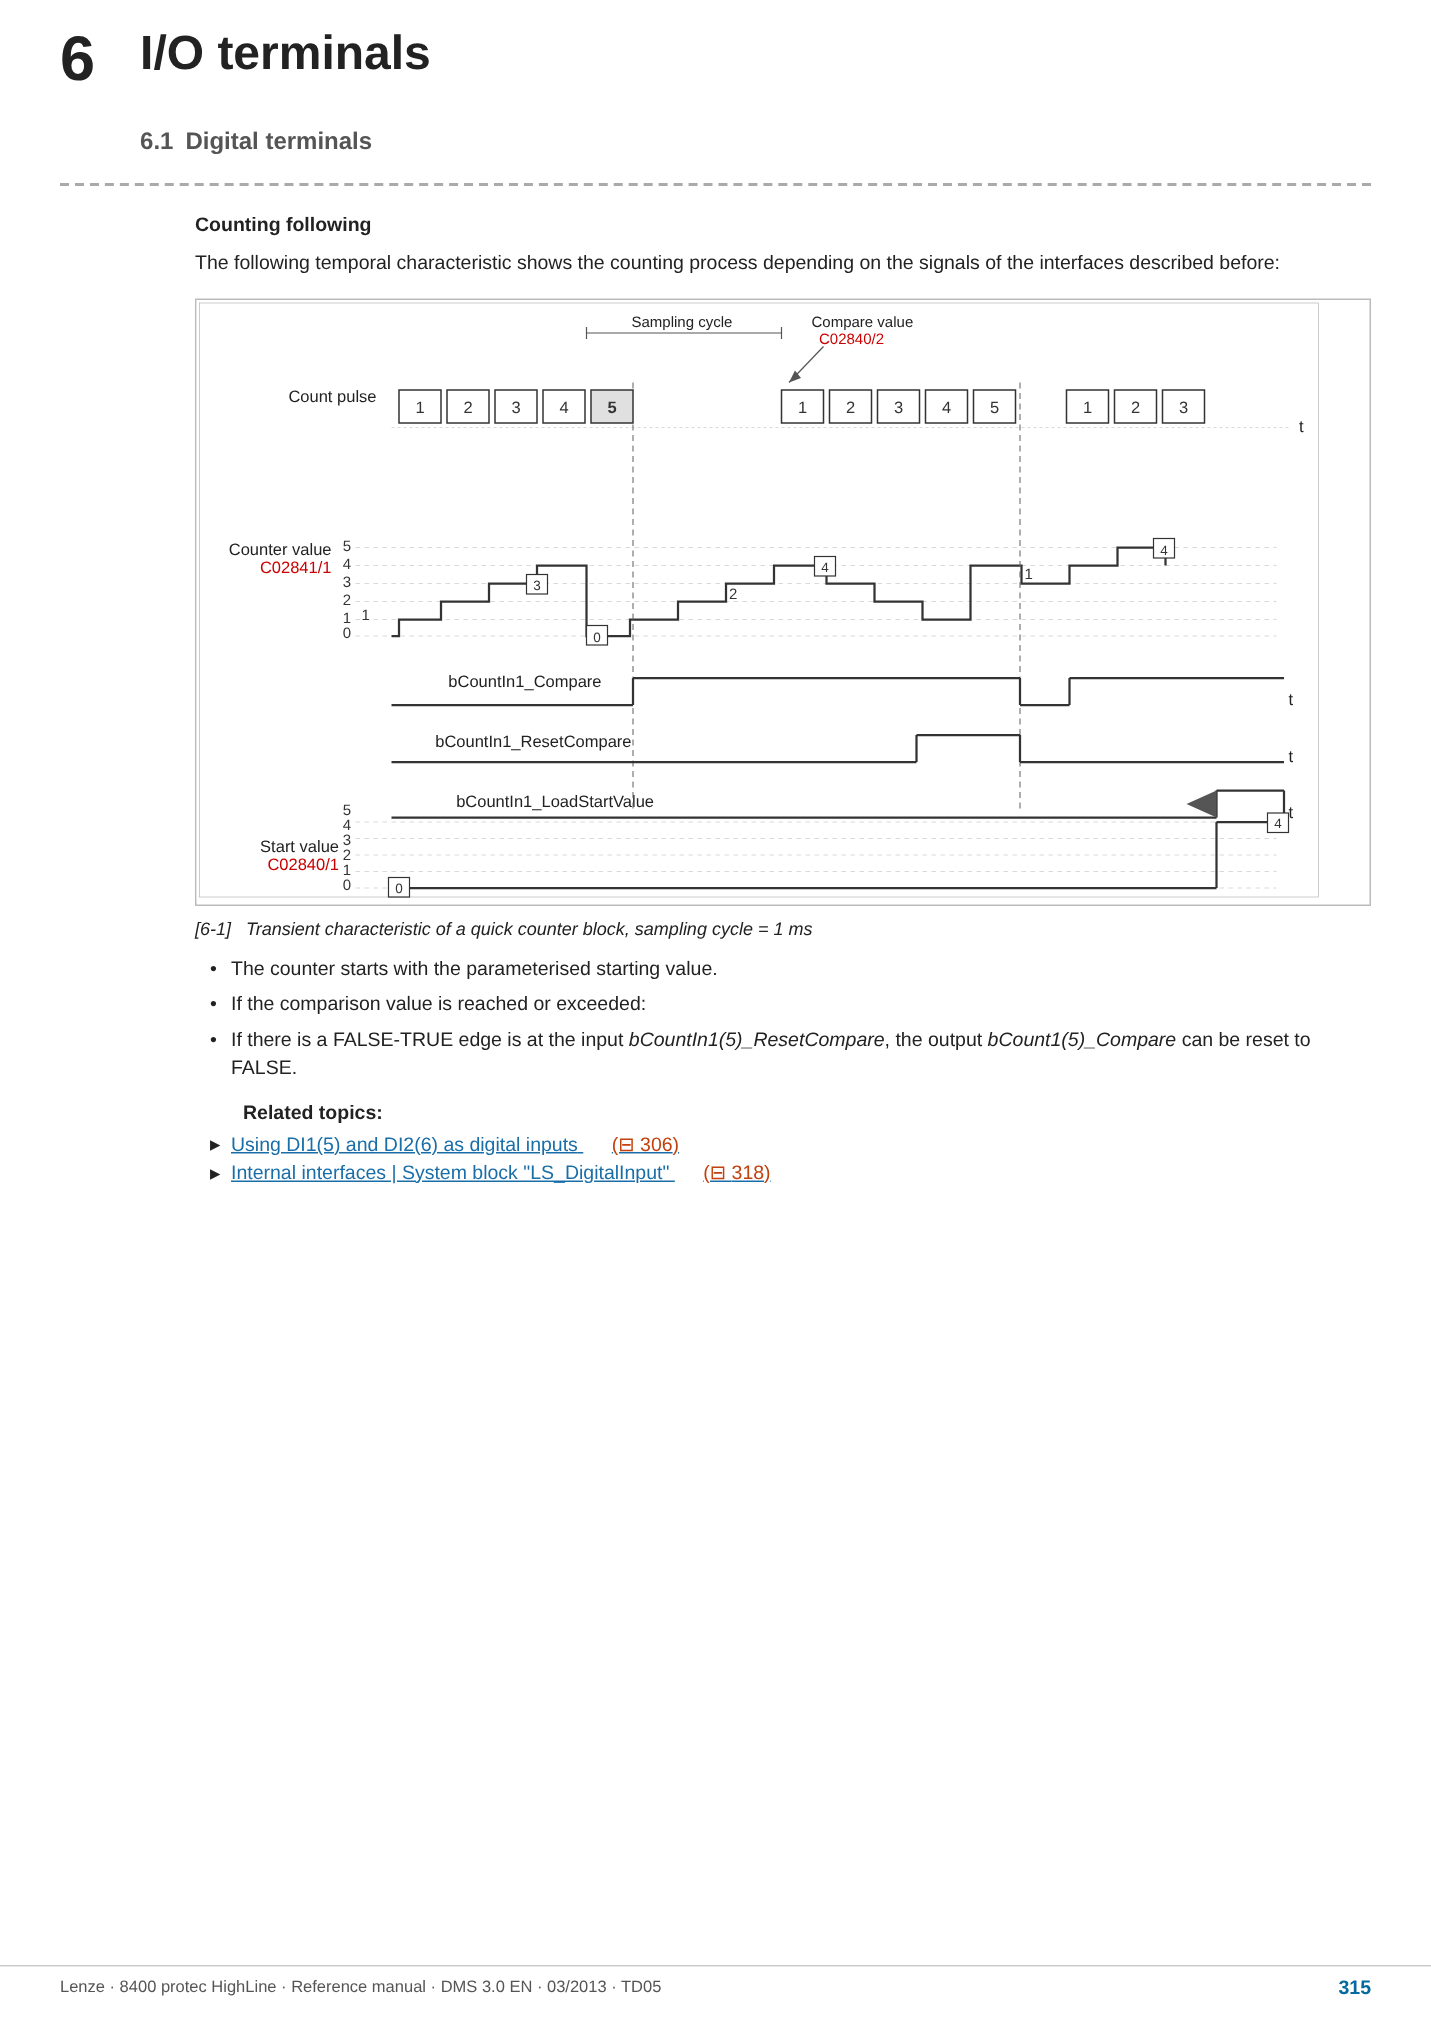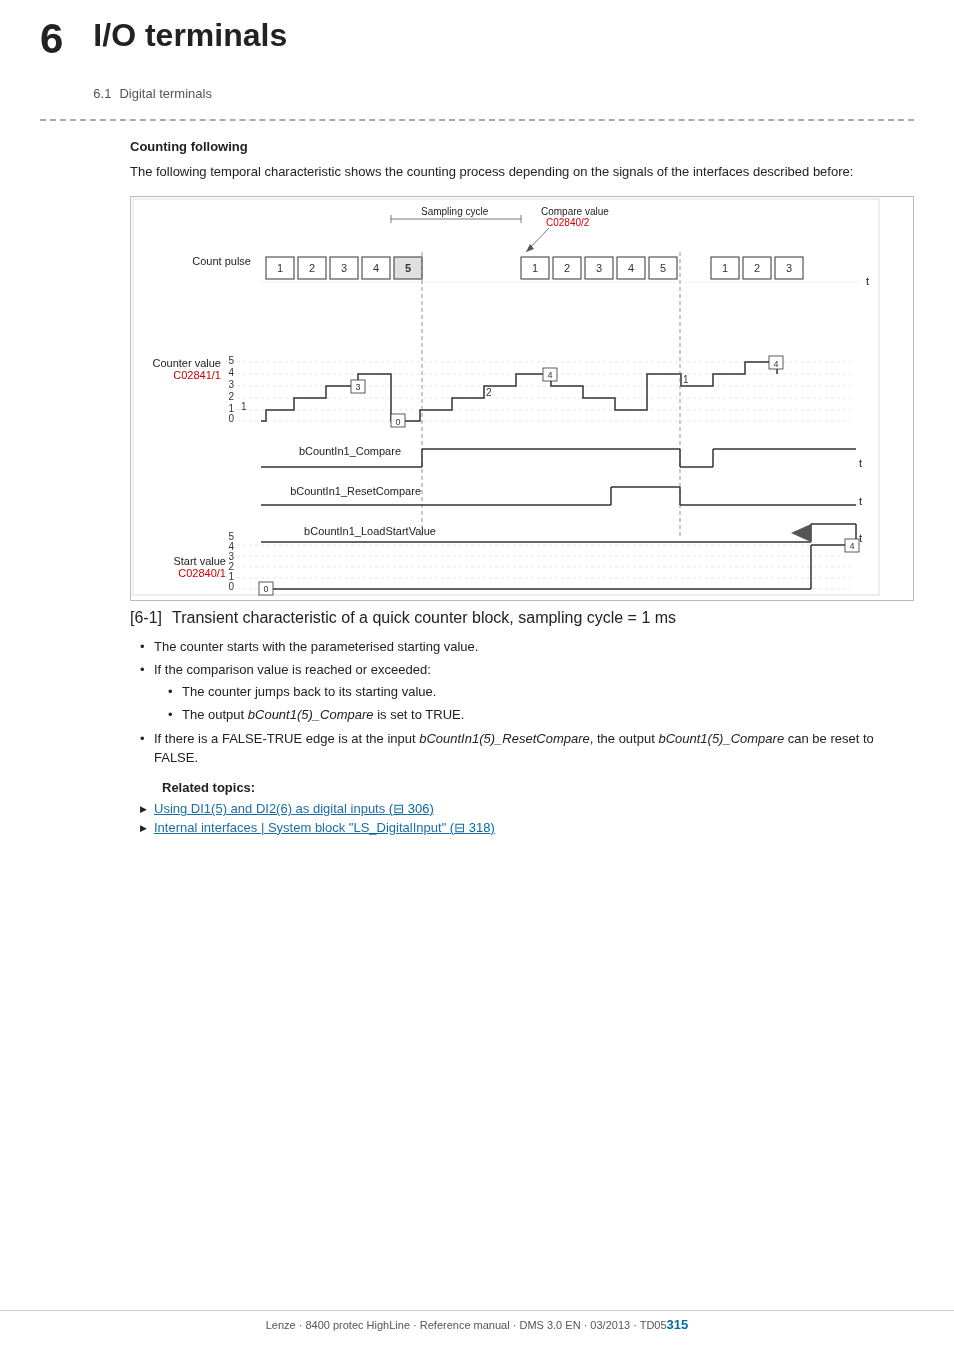--- a/index.html
+++ b/index.html
@@ -37,23 +37,24 @@
       flex-direction: column;
       gap: 29px;
     }
     .chapter-title-main {
       font-size: 32px;
       font-weight: bold;
       color: #222;
       line-height: 1.1;
     }
     .chapter-subtitle {
-      font-size: 13px;
+      font-size: 16px;
       color: #555;
       margin-top: 4px;
+      font-weight: bold;
     }
     .chapter-subtitle span.num {
       margin-right: 8px;
       color: #555;
     }
     
     .divider-dashed {
       border: none;
       border-top: 2px dashed #aaa;
       margin: 18px 40px 0 40px;
@@ -74,25 +75,26 @@
     }
     
     .diagram-outer {
       border: 1px solid #bbb;
       margin-bottom: 8px;
       background: #fff;
       padding: 0;
     }
     
     .caption {
-      font-size: 16px;
+      font-size: 12px;
       margin-bottom: 10px;
       color: #222;
       display: flex;
       gap: 10px;
+      font-style: italic;
     }
     .caption-ref {
       font-weight: normal;
     }
     
     .bullet-list {
       margin-left: 10px;
       margin-bottom: 12px;
     }
     .bullet-list li {
@@ -140,31 +142,32 @@
       position: absolute;
       left: 0;
       font-size: 9px;
       top: 3px;
     }
     .related-list a {
       color: #1a6ea8;
       text-decoration: underline;
     }
     .related-list .page-ref {
-      color: #0369a1;
+      color: #c2410c;
+      margin-left: 19px;
     }
     
     .footer {
       position: absolute;
       bottom: 18px;
       left: 0;
       right: 0;
       padding: 0 40px;
       display: flex;
-      justify-content: center;
+      justify-content: space-between;
       align-items: center;
       font-size: 11px;
       color: #555;
       border-top: 1px solid #ccc;
       padding-top: 6px;
     }
     .footer-page {
       font-size: 13px;
       font-weight: bold;
       color: #0369a1;
@@ -368,28 +371,20 @@
       <span class="caption-ref">[6-1]</span>
       <span>Transient characteristic of a quick counter block, sampling cycle = 1 ms</span>
     </div>
 
     <ul class="bullet-list">
       <li>
         <span>The counter starts with the parameterised starting value.</span>
       </li>
       <li>
         <span>If the comparison value is reached or exceeded:</span>
-        <ul class="sub-list">
-          <li>
-            <span>The counter jumps back to its starting value.</span>
-          </li>
-          <li>
-            The output <em>bCount1(5)_Compare</em> is set to TRUE.
-          </li>
-        </ul>
       </li>
       <li>
         If there is a FALSE-TRUE edge is at the input <em>bCountIn1(5)_ResetCompare</em>, the output <em>bCount1(5)_Compare</em> can be reset to FALSE.
       </li>
     </ul>
 
     <div class="related-title">Related topics:</div>
     <ul class="related-list">
       <li>
         <a href="#">

